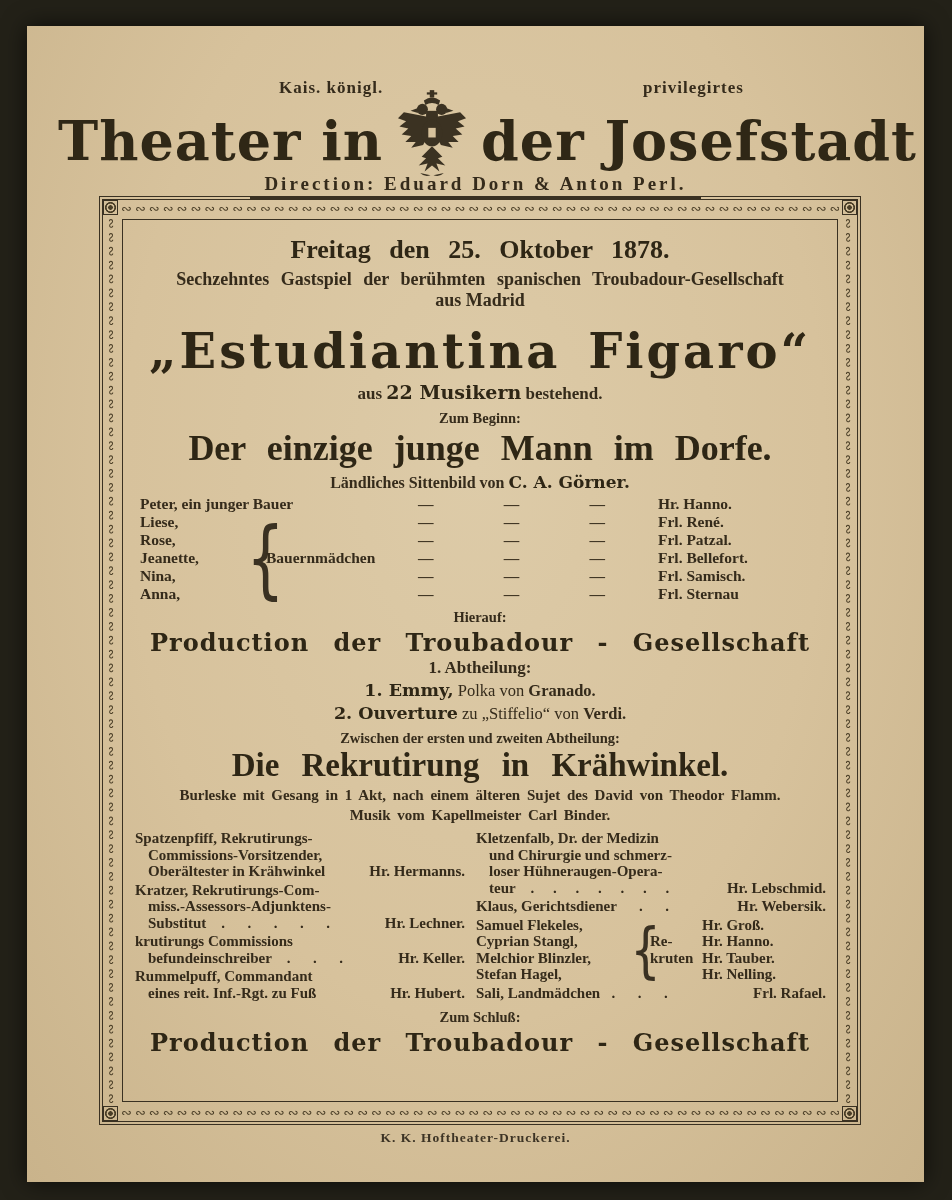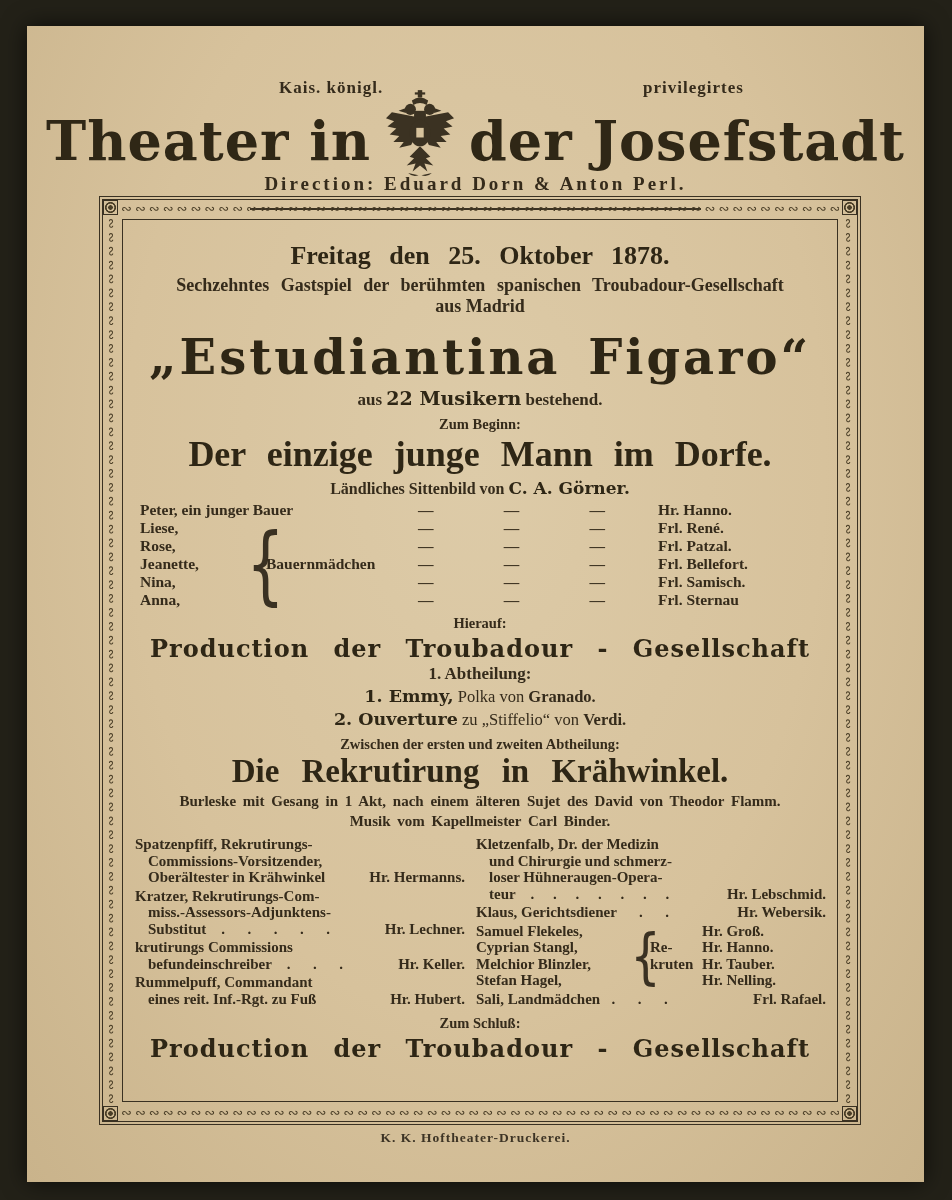--- a/index.html
+++ b/index.html
@@ -12,48 +12,48 @@
   .paper{
     position:absolute;left:27px;top:26px;width:897px;height:1156px;
     background:radial-gradient(ellipse at 50% 38%,#ddcba8 0%,#d7c29c 55%,#c9b38b 100%);
     box-shadow:0 0 22px rgba(0,0,0,.65);
   }
   
   .pretitle span{position:absolute;top:52px;font-size:17px;font-weight:bold;letter-spacing:1px;}
   .pre-left{left:252px;}
   .pre-right{left:616px;}
   .masthead{
-    position:absolute;top:62px;left:0;width:100%;
+    position:absolute;top:62px;left:12px;width:100%;
     display:flex;align-items:center;justify-content:center;gap:12px;
     font-family:"DejaVu Serif",serif;font-size:54px;font-weight:bold;color:#2f2716;
     letter-spacing:1px;white-space:nowrap;
   }
   .eagle{flex:0 0 auto;transform:translateY(2px);}
   .direction{position:absolute;top:147px;left:0;width:100%;text-align:center;
     font-size:19px;font-weight:bold;letter-spacing:3px;}
-  .direction span{border-bottom:2px solid #3a3122;padding:0 14px 14px;}
+  .direction span{border-bottom:2px solid #3a3122;padding:0 14px 3px;}
   
   .frame{position:absolute;left:72px;top:170px;width:762px;height:929px;
     border:1px solid #3a3122;padding:2px;box-sizing:border-box;}
   .frame-mid{position:relative;width:100%;height:100%;border:1px solid #3a3122;box-sizing:border-box;}
   .orn{position:absolute;overflow:hidden;color:#4a3e27;
     font-family:"DejaVu Sans",sans-serif;font-size:13px;letter-spacing:3px;
     line-height:15px;white-space:nowrap;text-align:center;}
   .orn-top{top:1px;left:18px;right:18px;height:15px;}
   .orn-bottom{bottom:1px;left:18px;right:18px;height:15px;}
   .orn-left,.orn-right{top:18px;bottom:18px;width:15px;writing-mode:vertical-rl;}
   .orn-left{left:1px;}
   .orn-right{right:1px;}
   .corner{position:absolute;width:15px;height:15px;border:1px solid #3a3122;box-sizing:border-box;
     background:radial-gradient(circle at 50% 50%,#4a3e27 0 2px,transparent 2.6px 3.6px,#4a3e27 4.2px 5.2px,transparent 5.8px);}
   .c-tl{top:0;left:0;} .c-tr{top:0;right:0;} .c-bl{bottom:0;left:0;} .c-br{bottom:0;right:0;}
   .frame-content{
     position:absolute;left:19px;top:19px;right:19px;bottom:19px;
     border:1px solid #3a3122;box-sizing:border-box;
-    padding:19px 12px;overflow:hidden;text-align:center;
+    padding:13px 12px;overflow:hidden;text-align:center;
   }
   
   .fraktur{font-family:"Liberation Serif",serif;font-weight:bold;}
   .slab{font-family:"DejaVu Serif",serif;font-weight:bold;color:#2e2615;}
   .date-line{font-size:26px;font-weight:bold;word-spacing:12px;margin-top:2px;color:#2e2615;}
   .guest1{font-size:18px;font-weight:bold;word-spacing:7px;margin-top:4px;}
   .guest2{font-size:18px;font-weight:bold;margin-top:0;}
   .ensemble{font-size:48px;letter-spacing:3px;word-spacing:8px;margin-top:12px;}
   .musikern{font-size:17px;font-weight:bold;margin-top:2px;}
   .musikern .slab{font-size:19px;}

